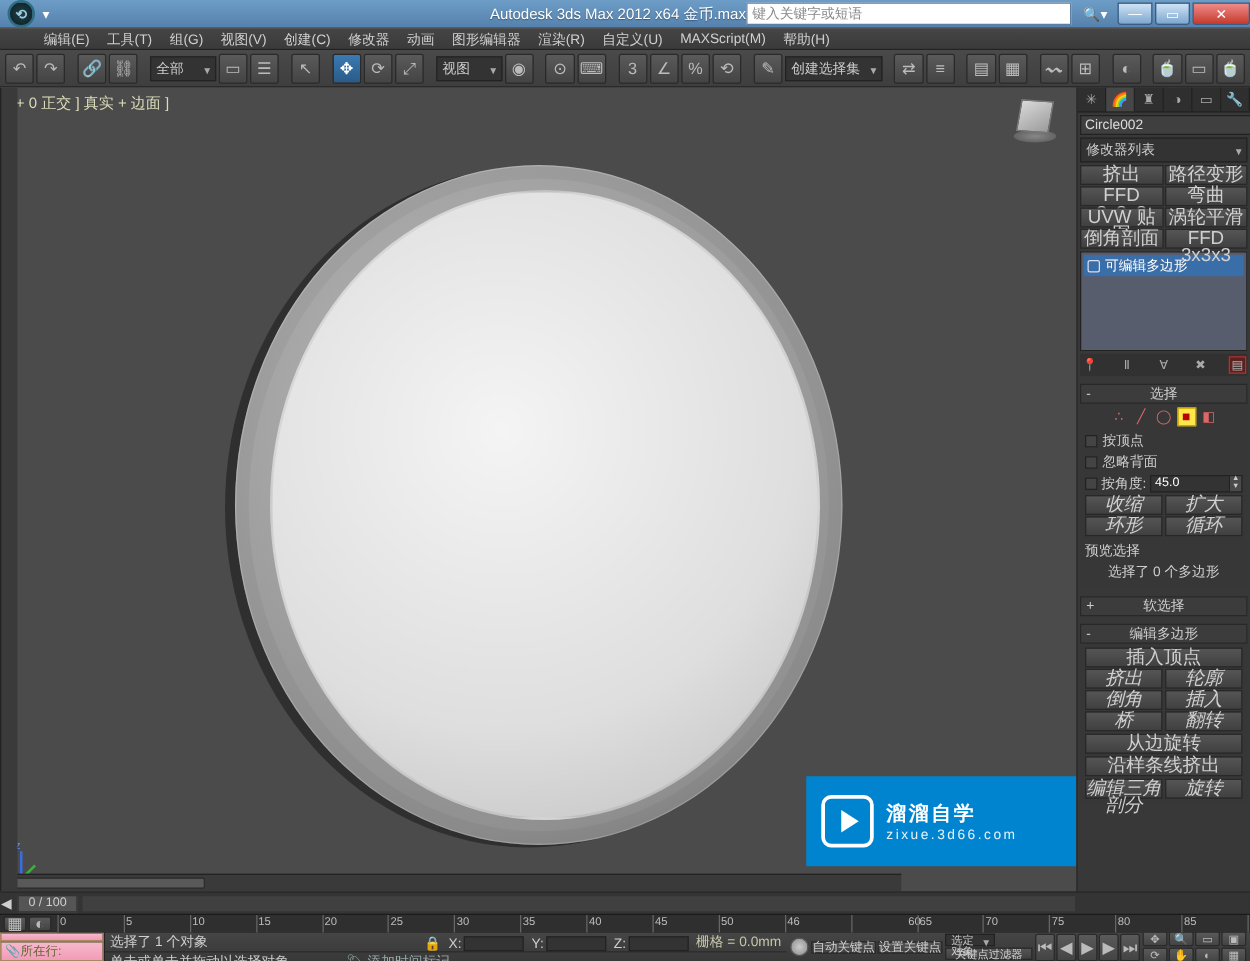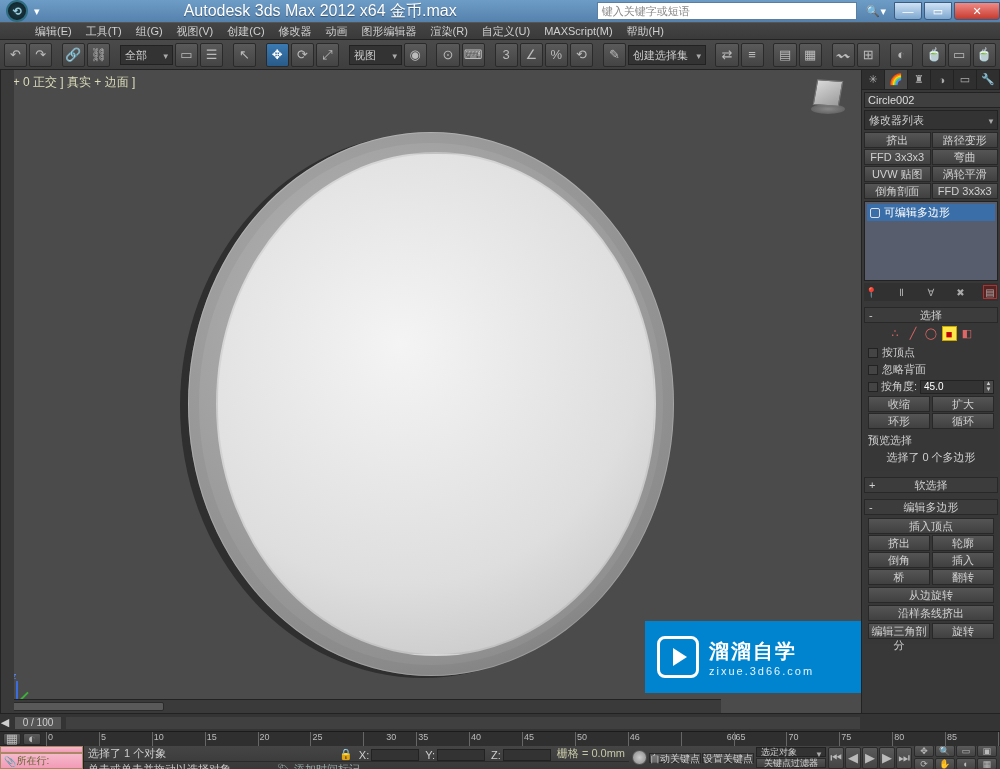--- a/index.html
+++ b/index.html
@@ -1,21 +1,21 @@
 <!DOCTYPE html>
 <html><head>
 <meta charset="utf-8">
 <style>
 * { margin: 0; padding: 0; box-sizing: border-box; font-family: "Microsoft YaHei", SimSun, Arial, sans-serif; user-select: none; }
 html, body { width: 1000px; height: 769px; overflow: hidden; background: #4a4a4a; color: #cfcfcf; font-size: 11px; }
 
 
 .titlebar { height: 22px; background: linear-gradient(#6d9dc7,#5581ad); display: flex; align-items: center; }
 .titlebar .sys-icon { width: 22px; height: 22px; margin: 0 6px; border-radius: 50%; background: radial-gradient(#1f3e48,#0d1e24); border: 2px solid #2e6d82; display:flex;align-items:center;justify-content:center;color:#9cd;font-weight:bold;}
-.titlebar .title-txt { flex: 1; text-align: center; color: #fff; font-size: 16px; text-shadow: 0 1px 1px rgba(0,0,0,.4);}
+.titlebar .title-txt { flex: 1; text-align: right; color: #fff; font-size: 12px; text-shadow: 0 1px 1px rgba(0,0,0,.4);}
 .titlebar .search-box { width: 260px; height: 18px; background: #fff; border: 1px solid #5b7ea2; margin-right: 4px; padding:0 4px; color:#888; font-size:11px; line-height:16px;}
 .titlebar .winbtns { display: flex; }
 .titlebar .winbtn { width: 28px; height: 18px; margin-left: 2px; border-radius: 0 0 3px 3px; border:1px solid #3a5c80; display:flex;align-items:center;justify-content:center; color:#fff;font-size:11px;}
 .winbtn.min { background: linear-gradient(#cfe2f5,#7da7cf);} 
 .winbtn.max { background: linear-gradient(#cfe2f5,#7da7cf);} 
 .winbtn.close { background: linear-gradient(#f08b87,#c53a2e); width:46px;} 
 
 
 .menubar { height: 18px; background: linear-gradient(#454545,#3a3a3a); display:flex; align-items:center; padding:0 35px; gap:14px; border-bottom:1px solid #222; border-top:1px solid #555;}
 .menubar span { color:#d0d0d0; cursor:default; white-space:nowrap;}
@@ -48,21 +48,21 @@
 
 .command-panel { width:139px; background:#383838; border-left:1px solid #222; display:flex; flex-direction:column; overflow:hidden;}
 .cp-tabs { height:20px; display:flex; background:#2f2f2f; border-bottom:1px solid #222;}
 .cp-tab { flex:1; display:flex; align-items:center; justify-content:center; border-right:1px solid #222; color:#aaa;}
 .cp-tab.active{ background:#474747; color:#eee;}
 .cp-body { flex:1; overflow:hidden; padding:0;}
 .obj-name { display:flex; margin:2px;}
 .obj-name input{ flex:1; height:16px; background:#3f3f3f; border:1px solid #222; color:#ddd; padding:0 3px; font-size:11px;}
 .mod-drop { margin:2px; }
 .btn-grid { display:grid; grid-template-columns:1fr 1fr; gap:1px; margin:2px;}
-.pbtn { height:16px; background:linear-gradient(#555,#404040); border:1px solid #282828; color:#d0d0d0; text-align:center; line-height:14px; font-size:11px;}
+.pbtn { height:16px; background:linear-gradient(#555,#404040); border:1px solid #282828; color:#d0d0d0; text-align:center; line-height:14px; font-size:15px;}
 .mod-stack { margin:2px; height:80px; background:#575d6c; border:1px solid #222; padding:2px;}
 .mod-item { background:#3a6ea8; color:#fff; padding:1px 3px; display:flex; align-items:center; gap:4px;}
 .mod-item .eye{width:10px;height:10px;border:1px solid #dde;border-radius:2px;}
 .stack-icons { display:flex; justify-content:space-between; margin:2px; padding:2px 1px; background:#313131;}
 .stack-icons .si{ width:14px;height:14px; display:flex;align-items:center;justify-content:center; color:#aaa; font-size:10px;}
 .stack-icons .si.red{ background:#5a2121; border:1px solid #a33;}
 .rollout { margin-top:6px; }
 .ro-head { height:16px; background:#3c3c3c; border:1px solid #282828; text-align:center; line-height:14px; color:#d0d0d0; position:relative; margin:0 2px;}
 .ro-head .sign{position:absolute;left:4px;top:0;}
 .ro-body { padding:3px 4px 4px; background:#373737; margin:0 2px;}
@@ -71,28 +71,28 @@
 .sel-icons .sic.hot{ background:#ffe64a; border:1px solid #caa700; color:#b00;}
 .ck { display:flex; align-items:center; gap:4px; margin:2px 0;}
 .ckbox{width:10px;height:10px;border:1px solid #222;background:#444;}
 .spin-row{display:flex;align-items:center;gap:3px;margin:2px 0;}
 .spin{flex:1;height:14px;background:#333;color:#fff;padding:0 3px;border:1px solid #222;font-size:10px;position:relative;}
 .spin .arrows{position:absolute;right:0;top:0;bottom:0;width:10px;background:#4a4a4a;border-left:1px solid #222;display:flex;flex-direction:column;}
 .spin .arrows span{flex:1;font-size:6px;line-height:5px;text-align:center;color:#ccc;}
 .radio-row{display:flex;gap:6px;align-items:center;margin:2px 0;flex-wrap:wrap;}
 .rdio{width:10px;height:10px;border-radius:50%;border:1px solid #222;background:#444;}
 .rdio.on::after{content:"";display:block;width:4px;height:4px;border-radius:50%;background:#cfcfcf;margin:2px;}
-.halfrow{display:grid;grid-template-columns:1fr 1fr;gap:2px;margin:1px 0;}
+.halfrow{display:grid;grid-template-columns:1fr 1fr;gap:2px;margin:1px 0;font-style:italic;}
 .center-txt{text-align:center;color:#cfcfcf;margin:2px 0;}
 
 
 .watermark{position:absolute;right:0;bottom:20px;width:216px;height:72px;background:#0084cf;display:flex;align-items:center;gap:10px;padding:8px 12px;color:#fff;}
 .watermark .play{width:42px;height:42px;border:3px solid #fff;border-radius:8px;display:flex;align-items:center;justify-content:center;}
 .watermark .play::before{content:"";border-left:14px solid #fff;border-top:9px solid transparent;border-bottom:9px solid transparent;margin-left:3px;}
-.watermark .big{font-size:20px;font-weight:bold;letter-spacing:2px;}
+.watermark .big{font-size:16px;font-weight:bold;letter-spacing:2px;}
 .watermark .small{font-size:11px;letter-spacing:2px;opacity:.9;}
 
 
 .timeslider{height:18px;background:#343434;border-top:1px solid #222;display:flex;align-items:center;}
 .timeslider .cap{width:48px;height:14px;margin:0 4px;background:#555;border:1px solid #333;text-align:center;font-size:10px;line-height:12px;}
 .timeslider .track{flex:1;height:12px;background:#404040;position:relative;margin-right:140px;}
 .trackbar{height:14px;background:#2f2f2f;display:flex;align-items:center;border-top:1px solid #1b1b1b;position:relative;}
 .trackbar .tb-icons{display:flex;gap:2px;padding:0 3px;}
 .trackbar .tb-icons .tbtn{width:18px;height:12px;}
 .trackbar .ruler{flex:1;height:14px;background:#2f2f2f;position:relative;margin:0 2px;}
@@ -357,21 +357,21 @@
       <div class="num" style="left: calc(5.55556% + 2px);">5</div>
       <div class="tick" style="left: 11.1111%;"></div>
       <div class="num" style="left: calc(11.1111% + 2px);">10</div>
       <div class="tick" style="left: 16.6667%;"></div>
       <div class="num" style="left: calc(16.6667% + 2px);">15</div>
       <div class="tick" style="left: 22.2222%;"></div>
       <div class="num" style="left: calc(22.2222% + 2px);">20</div>
       <div class="tick" style="left: 27.7778%;"></div>
       <div class="num" style="left: calc(27.7778% + 2px);">25</div>
       <div class="tick" style="left: 33.3333%;"></div>
-      <div class="num" style="left: calc(33.3333% + 2px); margin-left: 21px;">30</div>
+      <div class="num" style="left: calc(33.3333% + 2px);">30</div>
       <div class="tick" style="left: 38.8889%;"></div>
       <div class="num" style="left: calc(38.8889% + 2px);">35</div>
       <div class="tick" style="left: 44.4444%;"></div>
       <div class="num" style="left: calc(44.4444% + 2px);">40</div>
       <div class="tick" style="left: 50%;"></div>
       <div class="num" style="left: calc(50% + 2px);">45</div>
       <div class="tick" style="left: 55.5556%;"></div>
       <div class="num" style="left: calc(55.5556% + 2px);">50</div>
       <div class="tick" style="left: 61.1111%;"></div>
       <div class="num" style="left: calc(61.1111% + 2px);">46</div>
@@ -422,21 +422,21 @@
       <span style="margin-left:40px;color:#9aa">🏷 <span>添加时间标记</span></span>
     </div>
   </div>
   <div class="right-ctrls">
     <div class="key-icn"></div>
     <div style="display:flex;flex-direction:row;gap:1px">
       <div class="pbtn" style="width:52px;height:10px;font-size:10px;line-height:9px">自动关键点</div>
       <div class="pbtn" style="width:52px;height:10px;font-size:10px;line-height:9px">设置关键点</div>
     </div>
     <div style="display:flex;flex-direction:column;gap:1px">
-      <div class="tdrop" style="width:70px;height:10px;font-size:9px;line-height:9px">选定对象</div>
+      <div class="tdrop" style="width:40px;height:10px;font-size:9px;line-height:9px">选定对象</div>
       <div class="pbtn" style="width:70px;height:10px;font-size:9px;line-height:9px">关键点过滤器</div>
     </div>
     <div style="display:flex;gap:1px">
       <div class="tbtn" style="width:16px;height:22px">⏮</div>
       <div class="tbtn" style="width:16px;height:22px">◀</div>
       <div class="tbtn" style="width:16px;height:22px">▶</div>
       <div class="tbtn" style="width:16px;height:22px">▶</div>
       <div class="tbtn" style="width:16px;height:22px">⏭</div>
     </div>
     <div class="nav-cube-icons">

